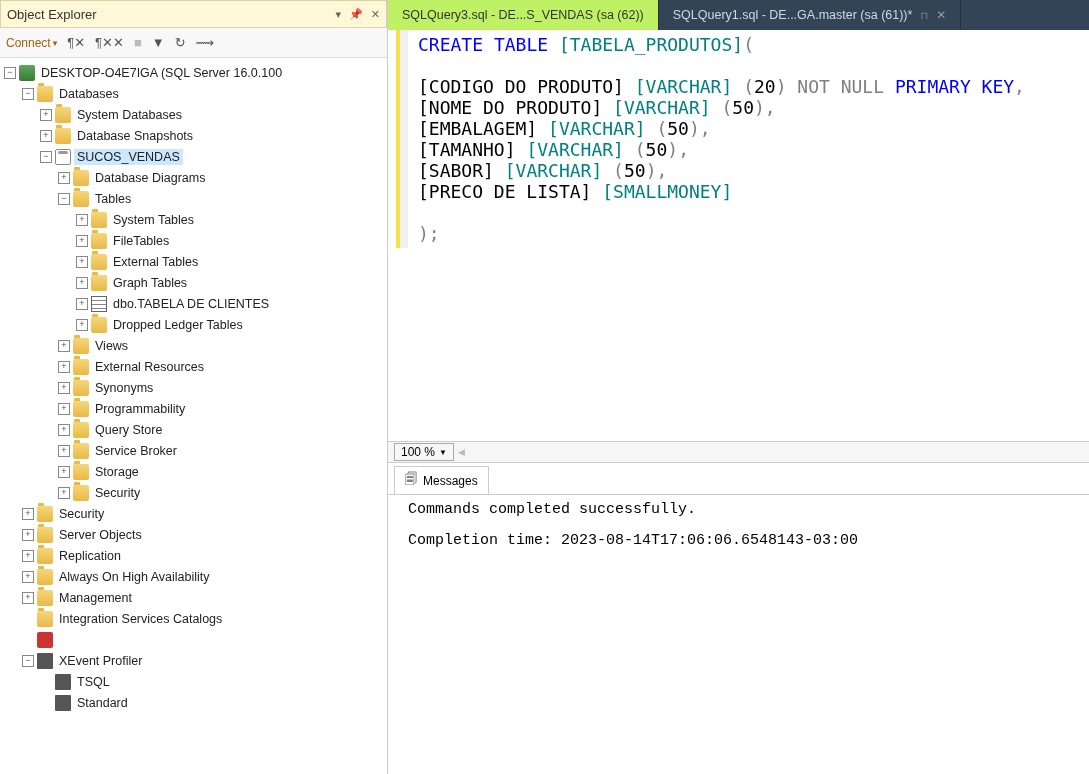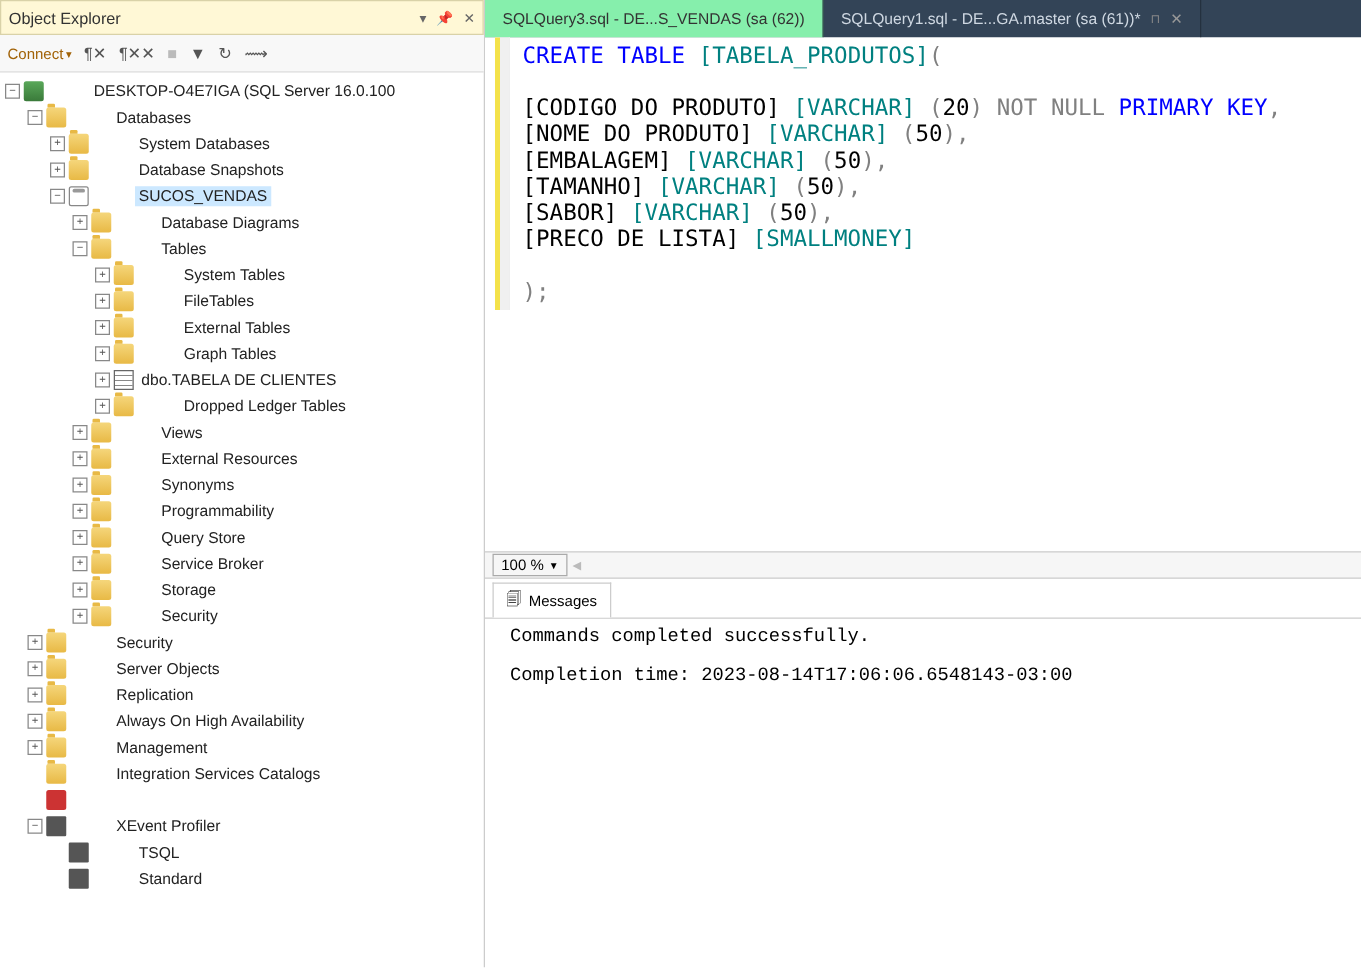--- a/index.html
+++ b/index.html
@@ -16,28 +16,28 @@
 .tree .row { display: flex; align-items: center; height: 21px; white-space: nowrap; cursor: pointer; }
 .tree .toggle { width: 12px; height: 12px; border: 1px solid #888; display: inline-flex; align-items: center; justify-content: center; font-size: 9px; line-height: 1; color: #555; margin-right: 3px; background: #fff; }
 .tree .toggle.empty { border: none; background: none; }
 .tree .ico { width: 16px; height: 16px; margin-right: 3px; display: inline-block; }
 .folder { background: linear-gradient(#f5d67b,#e8b945); border-radius: 2px; position: relative; }
 .folder::before { content:""; position:absolute; top:-3px; left:1px; width:6px; height:3px; background:#e8b945; border-radius:1px 1px 0 0; }
 .dbico { background: #fff; border: 1px solid #888; border-radius: 2px; position: relative; }
 .dbico::before { content:""; position:absolute; top:1px; left:2px; right:2px; height:3px; background:#999; border-radius: 2px; }
 .srv { background: linear-gradient(#5aa85a,#3a7a3a); border-radius: 2px; }
 .sel { background: #cce8ff; }
-.lbl { padding: 1px 3px; margin-left: 34px; }
+.lbl { padding: 1px 3px; }
 .tableico { display:inline-block; width:16px; height:16px; background: repeating-linear-gradient(#fff,#fff 3px,#888 3px,#888 4px); border:1px solid #666; }
 .xev { background: #555; border-radius:1px; }
 .agent { background:#c33; border-radius:2px; }
 .right-panel { flex: 1; display: flex; flex-direction: column; background: #fff; }
 .tabbar { background: #334457; height: 30px; display: flex; align-items: stretch; }
 .tab { padding: 0 14px; display: flex; align-items: center; gap: 8px; color: #cfd8e2; font-size: 12.5px; cursor: pointer; border-right: 1px solid #24313f; }
-.tab.active { background: #86efac; color: #333; }
+.tab.active { background: #bef264; color: #333; }
 .tab .pin { font-size: 10px; color: #888; }
 .tab .close { font-size: 12px; color: #999; cursor: pointer; }
 .editor { flex: 1; display: flex; position: relative; background: #fff; font-family: Consolas, monospace; font-size: 18px; }
 .gutter { width: 12px; background: #f0f0f0; border-left: 4px solid #f4e24a; border-right: 1px solid #eee; margin-left: 8px; }
 .code { padding: 4px 10px; white-space: pre; color: #000; line-height: 21px; }
 .kw { color: #0000ff; }
 .gray { color: #808080; }
 .sys { color: #008080; }
 .zoom-bar { height: 22px; border-top: 1px solid #ccc; border-bottom: 1px solid #ccc; display: flex; align-items: center; padding: 0 6px; background: #f6f6f6; font-size: 12px; gap:4px;}
 .zoom-sel { border:1px solid #aaa; padding:0 6px; height:18px; display:flex; align-items:center; gap:4px; }

